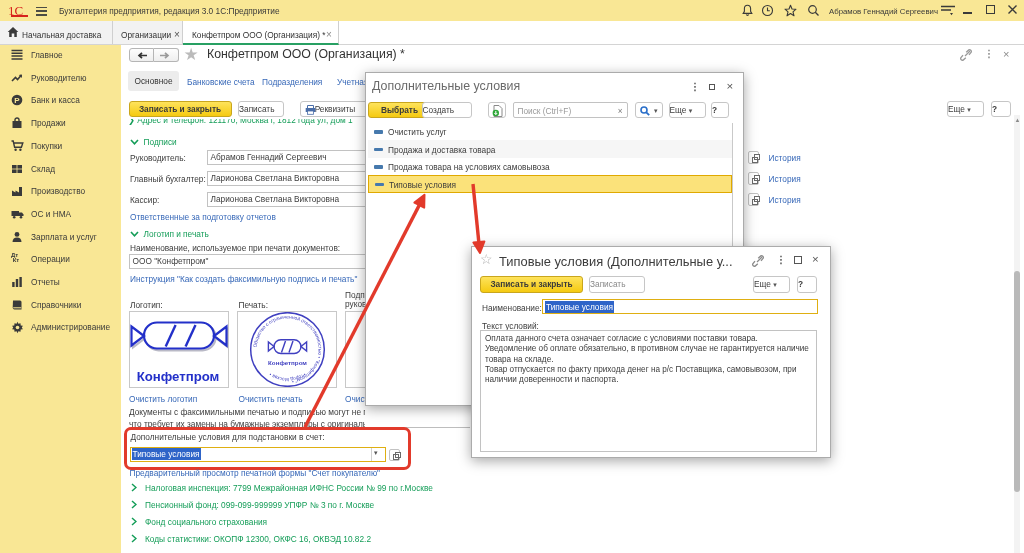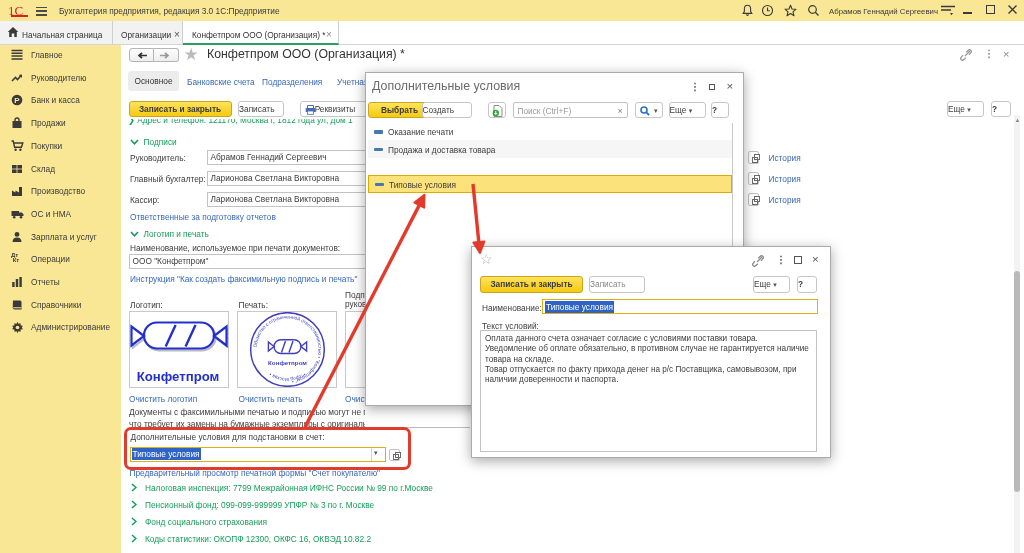--- a/index.html
+++ b/index.html
@@ -70,21 +70,21 @@
     </svg>
   </div>
 
 <div class="a" style="left:0;top:21px;width:1024px;height:24px;background:#fff;border-bottom:1px solid #d4d4d4"></div>
 <div class="a" style="left:0;top:21px;width:113px;height:23px;background:#f2f2f2;border-right:1px solid #cfcfcf"></div>
 <div class="a" style="left:7px;top:26px">
     <svg width="12" height="12" viewBox="0 0 12 12">
       <path d="M6 1 L11.3 6 L9.8 6 L9.8 11 L7.3 11 L7.3 7.6 L4.7 7.6 L4.7 11 L2.2 11 L2.2 6 L0.7 6 Z" fill="#3a3a3a"></path>
     </svg>
   </div>
-<div class="a" style="left:22px;top:30px;color:#333">Начальная страница</div>
+<div class="a" style="left:22px;top:30px;color:#333">Начальная доставка</div>
 <div class="a" style="left:113px;top:21px;width:70px;height:23px;background:#f2f2f2;border-right:1px solid #cfcfcf"></div>
 <div class="a" style="left:121px;top:30px;color:#333">Организации</div>
 <div class="a" style="left:174px;top:29px;color:#555;font-size:10px">×</div>
 <div class="a" style="left:183px;top:21px;width:156px;height:24px;background:#fff;border-right:1px solid #cfcfcf;border-bottom:2.5px solid #28a063"></div>
 <div class="a" style="left:192px;top:30px;color:#333">Конфетпром ООО (Организация) *</div>
 <div class="a" style="left:326px;top:29px;color:#8a8a8a;font-size:10px">×</div>
 
 <div class="a" id="sidebar" style="left:0;top:45px;width:121px;height:508px;background:#f9e795">
   <div class="sbi" style="top:4px">
       <span class="sic">
@@ -379,34 +379,39 @@
         <path d="M6.3 6.3 L9.2 9.2" stroke="#2a6fc9" stroke-width="1.8"></path>
       </svg>
       <span style="position:absolute;right:4px;top:4.5px;color:#555;font-size:7px">▾</span>
     </div>
   <div class="btn" style="left:302.5px;top:28.5px;width:37px;height:16.5px;line-height:15px">Еще <span style="color:#555;font-size:7px">▾</span></div>
   <div class="btn" style="left:345px;top:28.5px;width:18px;height:16.5px;line-height:15px;font-weight:bold">?</div>
 
   <div class="a" style="left:365.5px;top:49.5px;width:1px;height:283px;background:#c9c9c9"></div>
   <div class="a" style="left:2px;top:49.5px;width:363.5px;height:17.5px;background:#fff">
       <span class="meq"></span>
-      <span class="mtx">Оказание печати</span>
+      <span class="mtx">Очистить услуг</span>
     </div>
   <div class="a" style="left:2px;top:67px;width:363.5px;height:17.5px;background:#f6f6f6">
       <span class="meq"></span>
       <span class="mtx">Продажа и доставка товара</span>
     </div>
+  <div class="a" style="left:2px;top:84.5px;width:363.5px;height:17.5px;background:#fff">
+      <span class="meq"></span>
+      <span class="mtx">Продажа товара на условиях самовывоза</span>
+    </div>
   <div class="a" style="left:2px;top:102px;width:363.5px;height:17.5px;background:#fbe27a;border:1px solid #e0a900">
       <span class="meq" style="top:6.5px"></span>
       <span class="mtx" style="top:3.5px">Типовые условия</span>
     </div>
 </div>
 
 <div class="a" id="modal2" style="left:471px;top:246px;width:360px;height:212px;background:#fff;border:1px solid #ababab;box-shadow:0 3px 12px rgba(0,0,0,.35)">
   <div class="a" style="left:8px;top:4px;color:#b0b0b0;font-size:14px">☆</div>
+  <div class="a" style="left:27px;top:7px;font-size:12.9px;color:#3c3c3c">Типовые условия (Дополнительные у...</div>
   <div class="a" style="left:280px;top:8px">
       <svg width="12" height="12" viewBox="0 0 12 12">
         <g stroke="#8a8a8a" stroke-width="1.3" fill="none">
           <path d="M5 7 L10 2"></path>
           <path d="M6.2 3.2 L8.8 0.9 A1.8 1.8 0 0 1 11.2 3.2 L9 5.8"></path>
           <path d="M5.8 8.8 L3.2 11.1 A1.8 1.8 0 0 1 0.8 8.8 L3 6.2"></path>
         </g>
       </svg>
     </div>
   <div class="a" style="left:304px;top:7px;color:#555;font-size:10px;font-weight:bold">⋮</div>

